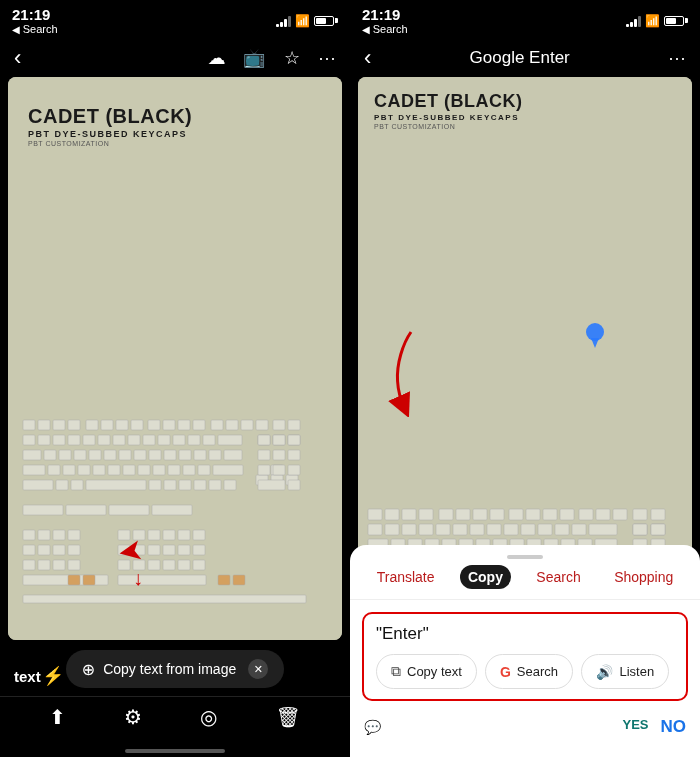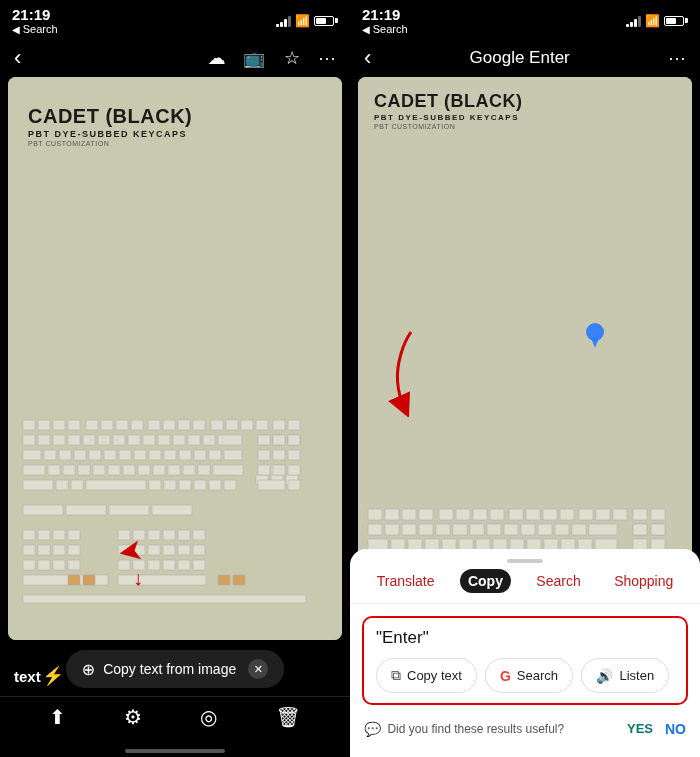--- a/index.html
+++ b/index.html
@@ -258,21 +258,21 @@
     .feedback-row {
       display: flex;
       align-items: center;
       justify-content: space-between;
       padding: 8px 14px 0;
       font-size: 12px;
       color: #888;
     }
     .feedback-actions { display: flex; gap: 12px; }
     .feedback-yes { color: #0f766e; font-weight: 600; font-size: 13px; cursor: pointer; }
-    .feedback-no { color: #1a73e8; font-weight: 600; font-size: 14px; cursor: pointer; }
+    .feedback-no { color: #1a73e8; font-weight: 600; font-size: 17px; cursor: pointer; }
 
     .right-home-indicator {
       height: 18px;
       display: flex;
       justify-content: center;
       align-items: flex-end;
       padding-bottom: 4px;
     }
     .home-bar-right {
       width: 100px;
@@ -788,21 +788,20 @@
           <span style="font-size:14px;color:#4285f4;">🔊</span>
           <span>Listen</span>
         </button>
 
       </div>
     </div>
 
     <div class="feedback-row">
       <div style="display:flex;align-items:center;gap:6px;">
         <span style="font-size:14px;color:#888;">💬</span>
-        <span style="font-size:12px;color:#555;">Did you find these results useful?</span>
       </div>
       <div class="feedback-actions">
         <span class="feedback-yes">YES</span>
         <span class="feedback-no">NO</span>
       </div>
     </div>
   </div>
 
   <div class="right-home-indicator">
     <div class="home-bar-right"></div>

